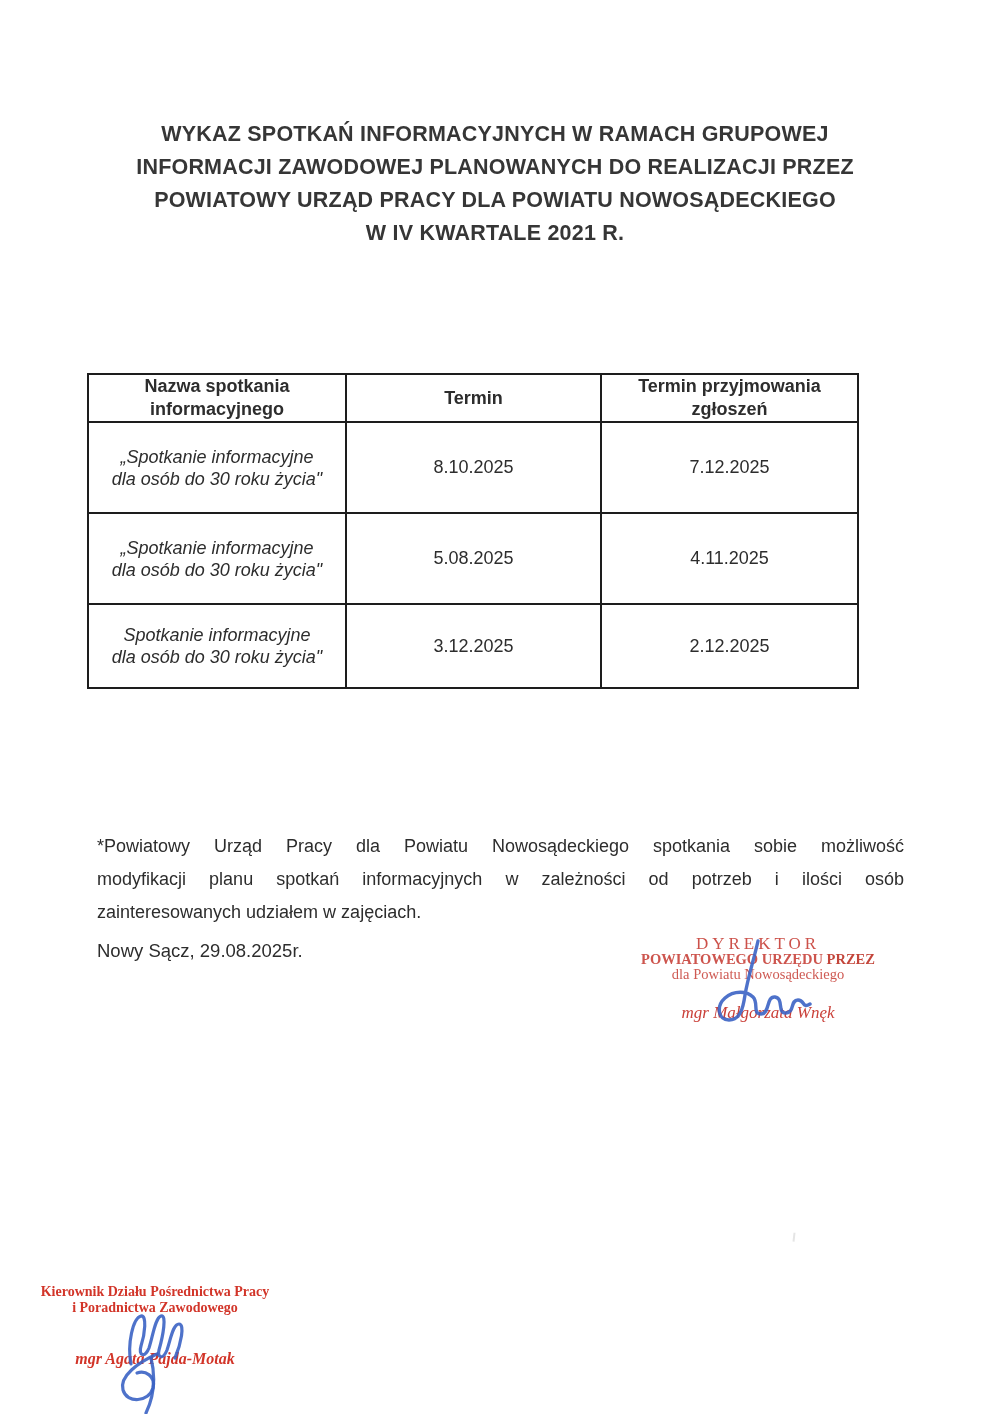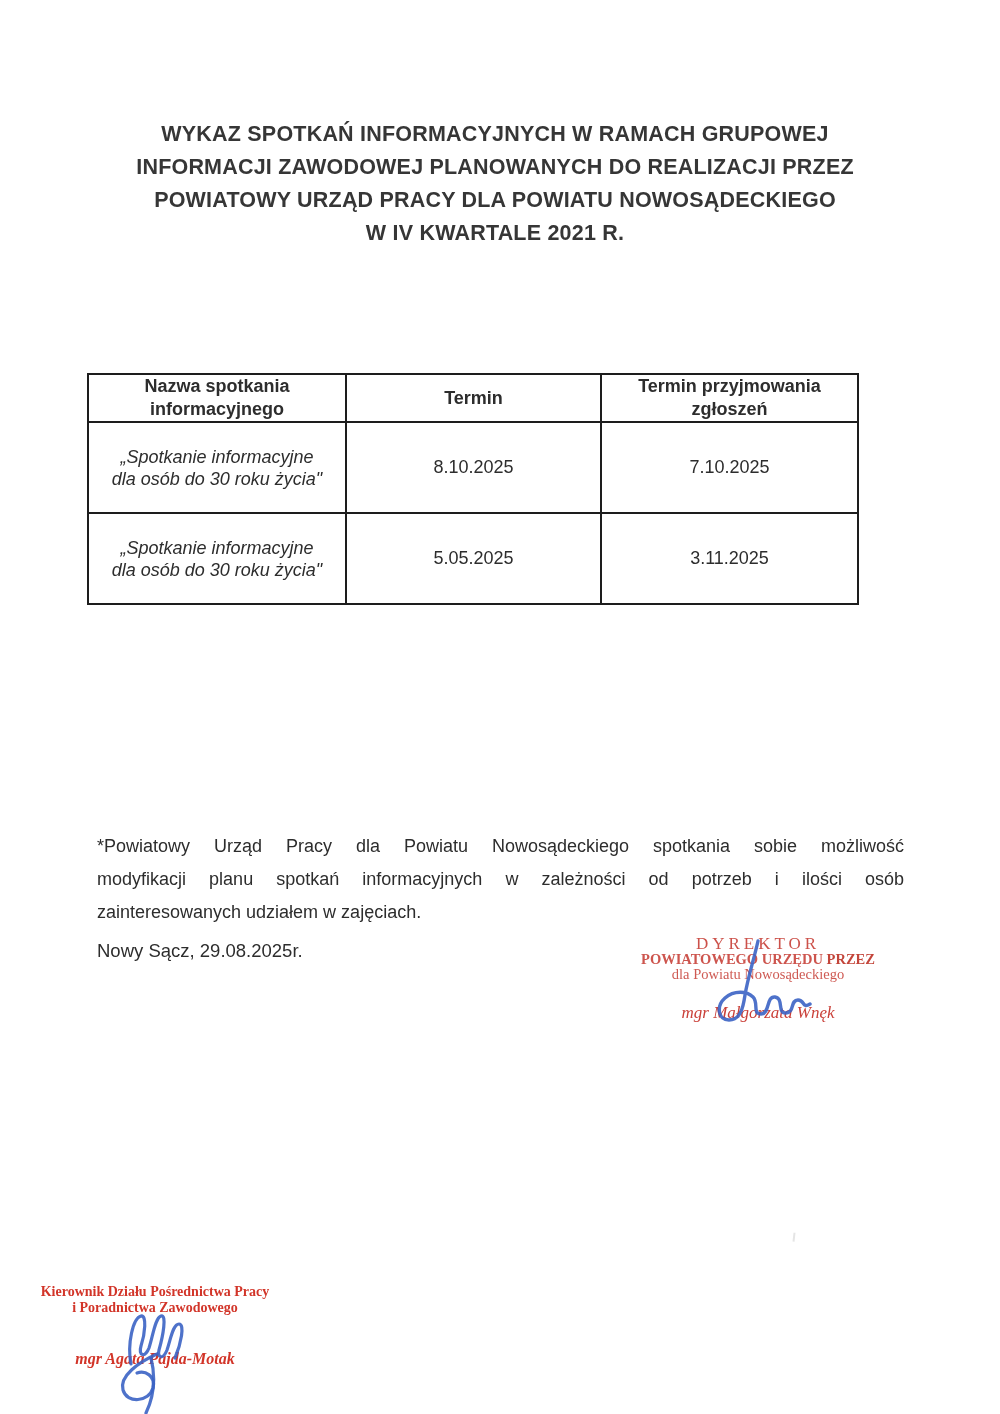--- a/index.html
+++ b/index.html
@@ -89,29 +89,37 @@
         </th>
       </tr>
     </thead>
     <tbody>
       <tr>
         <td class="name-cell">
           <div>„Spotkanie informacyjne
 dla osób do 30 roku życia"</div>
         </td>
         <td>8.10.2025</td>
-        <td>7.10.2025</td>
+        <td>7.12.2025</td>
       </tr>
       <tr>
         <td class="name-cell">
           <div>„Spotkanie informacyjne
 dla osób do 30 roku życia"</div>
         </td>
-        <td>5.05.2025</td>
-        <td>3.11.2025</td>
+        <td>5.08.2025</td>
+        <td>4.11.2025</td>
+      </tr>
+      <tr>
+        <td class="name-cell">
+          <div>Spotkanie informacyjne
+dla osób do 30 roku życia"</div>
+        </td>
+        <td>3.12.2025</td>
+        <td>2.12.2025</td>
       </tr>
     </tbody>
   </table>
 
   <div class="footnote">
     <div class="footnote-line">*Powiatowy Urząd Pracy dla Powiatu Nowosądeckiego spotkania sobie możliwość</div>
     <div class="footnote-line">modyfikacji planu spotkań informacyjnych w zależności od potrzeb i ilości osób</div>
     <div class="footnote-line last">zainteresowanych udziałem w zajęciach.</div>
   </div>
 

